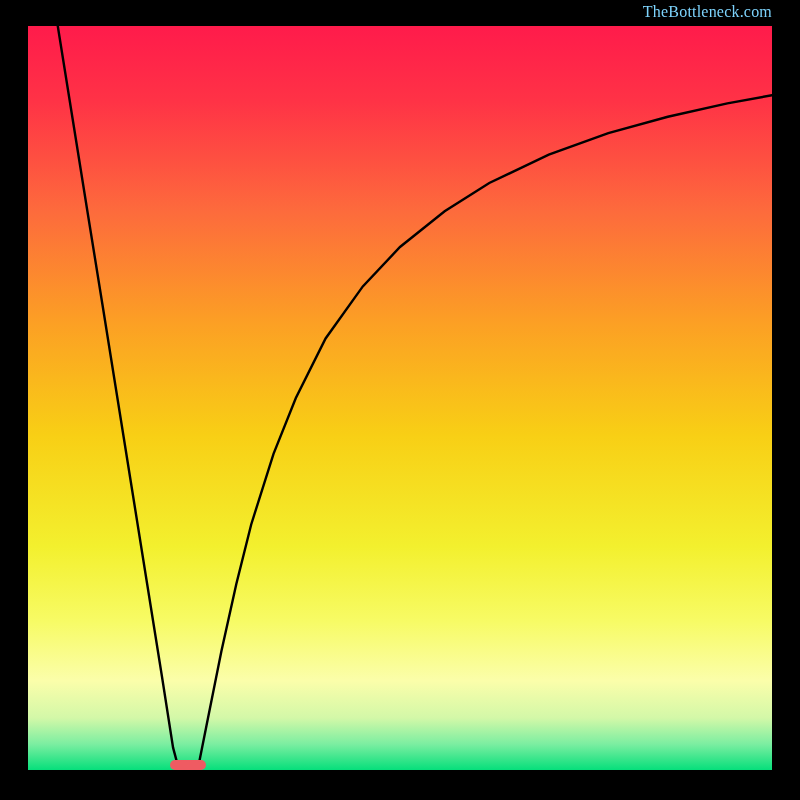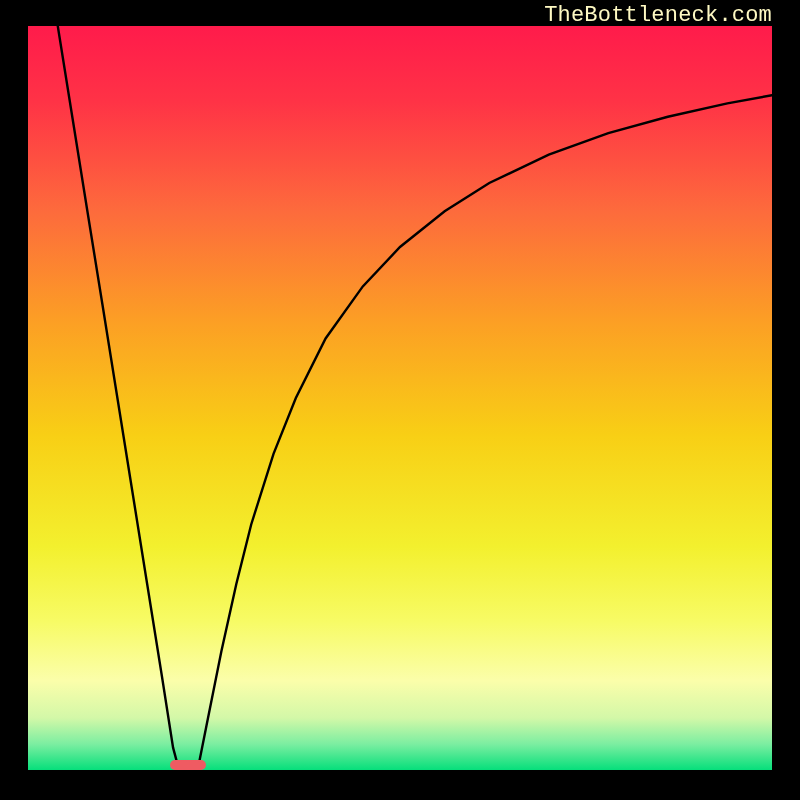--- a/index.html
+++ b/index.html
@@ -22,24 +22,24 @@
     position: absolute;
     left: 0;
     top: 0;
     width: 744px;
     height: 744px;
   }
   .watermark {
     position: absolute;
     top: 3px;
     right: 28px;
-    font-family: Liberation Mono, monospace;
-    font-size: 22px;
+    font-family: Liberation Serif, serif;
+    font-size: 16px;
     font-weight: 500;
-    color: #fef9c3;
+    color: #7dd3fc;
     letter-spacing: 0.2px;
   }
   .marker {
     position: absolute;
     background: #ef5b62;
     border-radius: 5px;
     height: 10px;
   }
 </style>
 </head>

